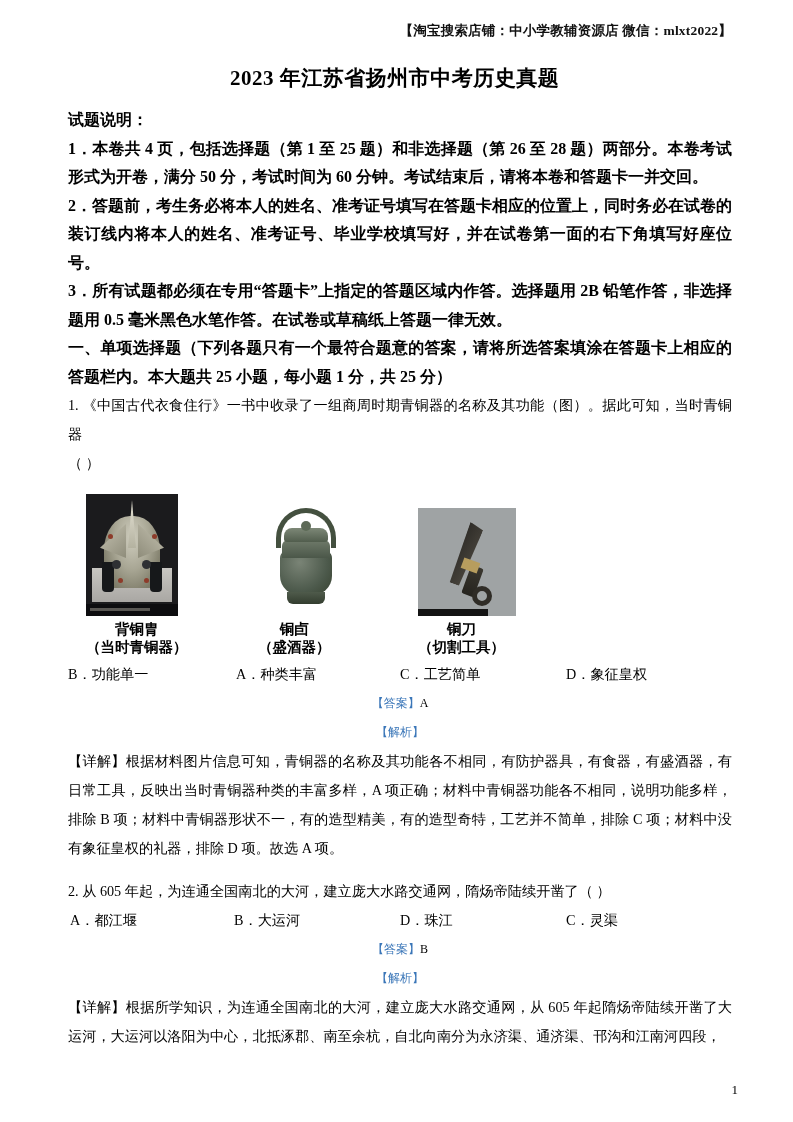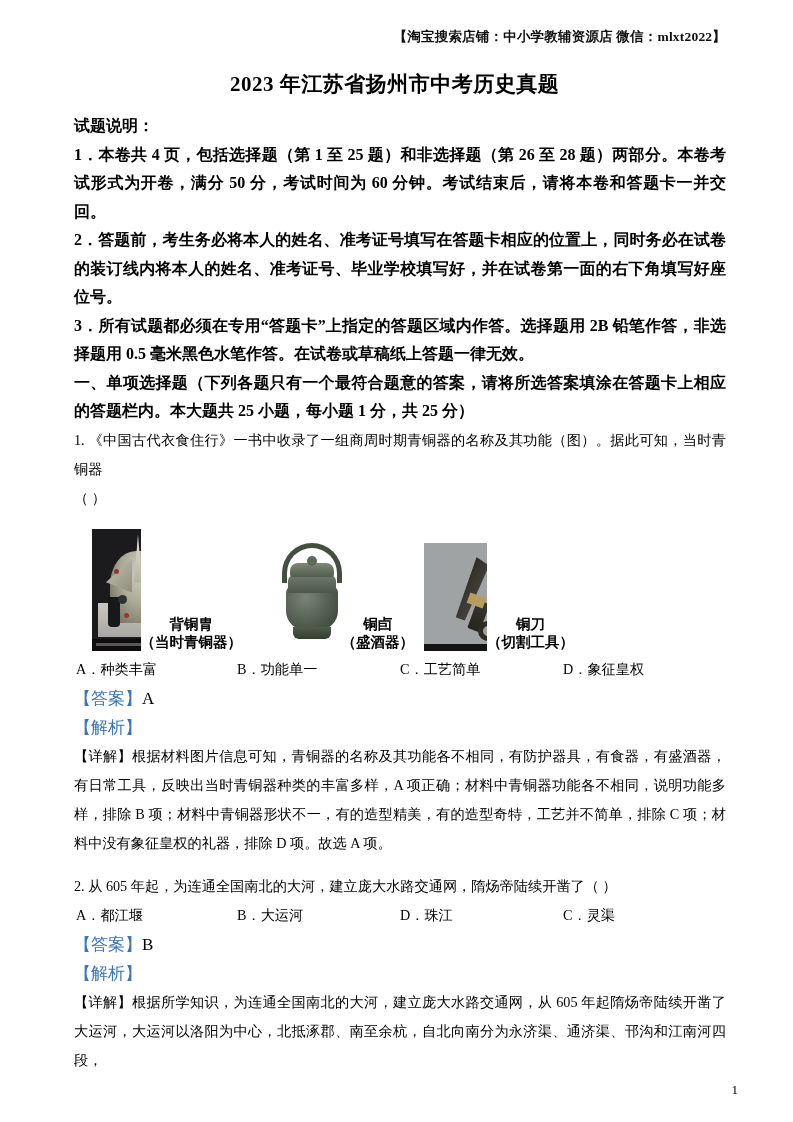--- a/index.html
+++ b/index.html
@@ -6,21 +6,21 @@
   html, body { margin:0; padding:0; }
   body {
     width: 793px;
     height: 1122px;
     background: #ffffff;
     font-family: "Liberation Serif", "DejaVu Serif", serif;
     color: #000000;
     position: relative;
     overflow: hidden;
   }
-  .page { position: relative; width:793px; height:1114px; padding: 14px; }
+  .page { position: relative; width:793px; height:1114px; padding: 8px; }
 
   .shop-header {
     text-align: right;
     padding: 14px 53px 0 0;
     font-size: 13.5px;
     font-weight: bold;
     letter-spacing: 0.2px;
     color: #111;
   }
 
@@ -58,30 +58,30 @@
   .options {
     display: flex;
     font-size: 14.2px;
     line-height: 29px;
     margin: 0;
   }
   .opt { width: 25%; }
   .opt-a { padding-left: 2px; }
 
   .tag { color: #3a76b8; }
-  .ans-line { font-size: 17px; line-height: 29px; margin: 0; }
+  .ans-line { font-size: 12px; line-height: 29px; margin: 0; text-align: center; }
 
   
   .figs {
     display: flex;
     align-items: flex-end;
     margin: 16px 0 4px 0;
     padding-left: 18px;
   }
-  .fig { display:flex; flex-direction:row; align-items:flex-end; }
+  .fig { display:flex; flex-direction:column; align-items:flex-start; }
   .fig-1 { width: 150px; }
   .fig-2 { width: 160px; margin-left: 6px; }
   .fig-3 { width: 150px; margin-left: 22px; }
   .fig-4 { width: 150px; margin-left: 10px; }
 
   .cap {
     font-family: "DejaVu Sans", "Liberation Sans", sans-serif;
     font-weight: bold;
     font-size: 14.5px;
     line-height: 18px;
@@ -317,22 +317,22 @@
         </div>
         <div class="cap-wrap">
           <div class="cap">铜刀</div>
           <div class="cap">（切割工具）</div>
         </div>
       </div>
 
     </div>
 
     <div class="options">
+      <div class="opt">B．功能单一</div>
       <div class="opt opt-a">A．种类丰富</div>
-      <div class="opt">B．功能单一</div>
       <div class="opt">C．工艺简单</div>
       <div class="opt">D．象征皇权</div>
     </div>
 
     <p class="ans-line"><span class="tag">【答案】</span><span>A</span></p>
     <p class="ans-line"><span class="tag">【解析】</span></p>
     <p class="q-line"><span>【详解】</span><span>根据材料图片信息可知，青铜器的名称及其功能各不相同，有防护器具，有食器，有盛酒器，有日常工具，反映出当时青铜器种类的丰富多样，A 项正确；材料中青铜器功能各不相同，说明功能多样，排除 B 项；材料中青铜器形状不一，有的造型精美，有的造型奇特，工艺并不简单，排除 C 项；材料中没有象征皇权的礼器，排除 D 项。故选 A 项。</span></p>
 
     <p class="q-line" style="margin-top:14px;"><span>2.</span> <span>从 605 年起，为连通全国南北的大河，建立庞大水路交通网，隋炀帝陆续开凿了（      ）</span></p>
 

